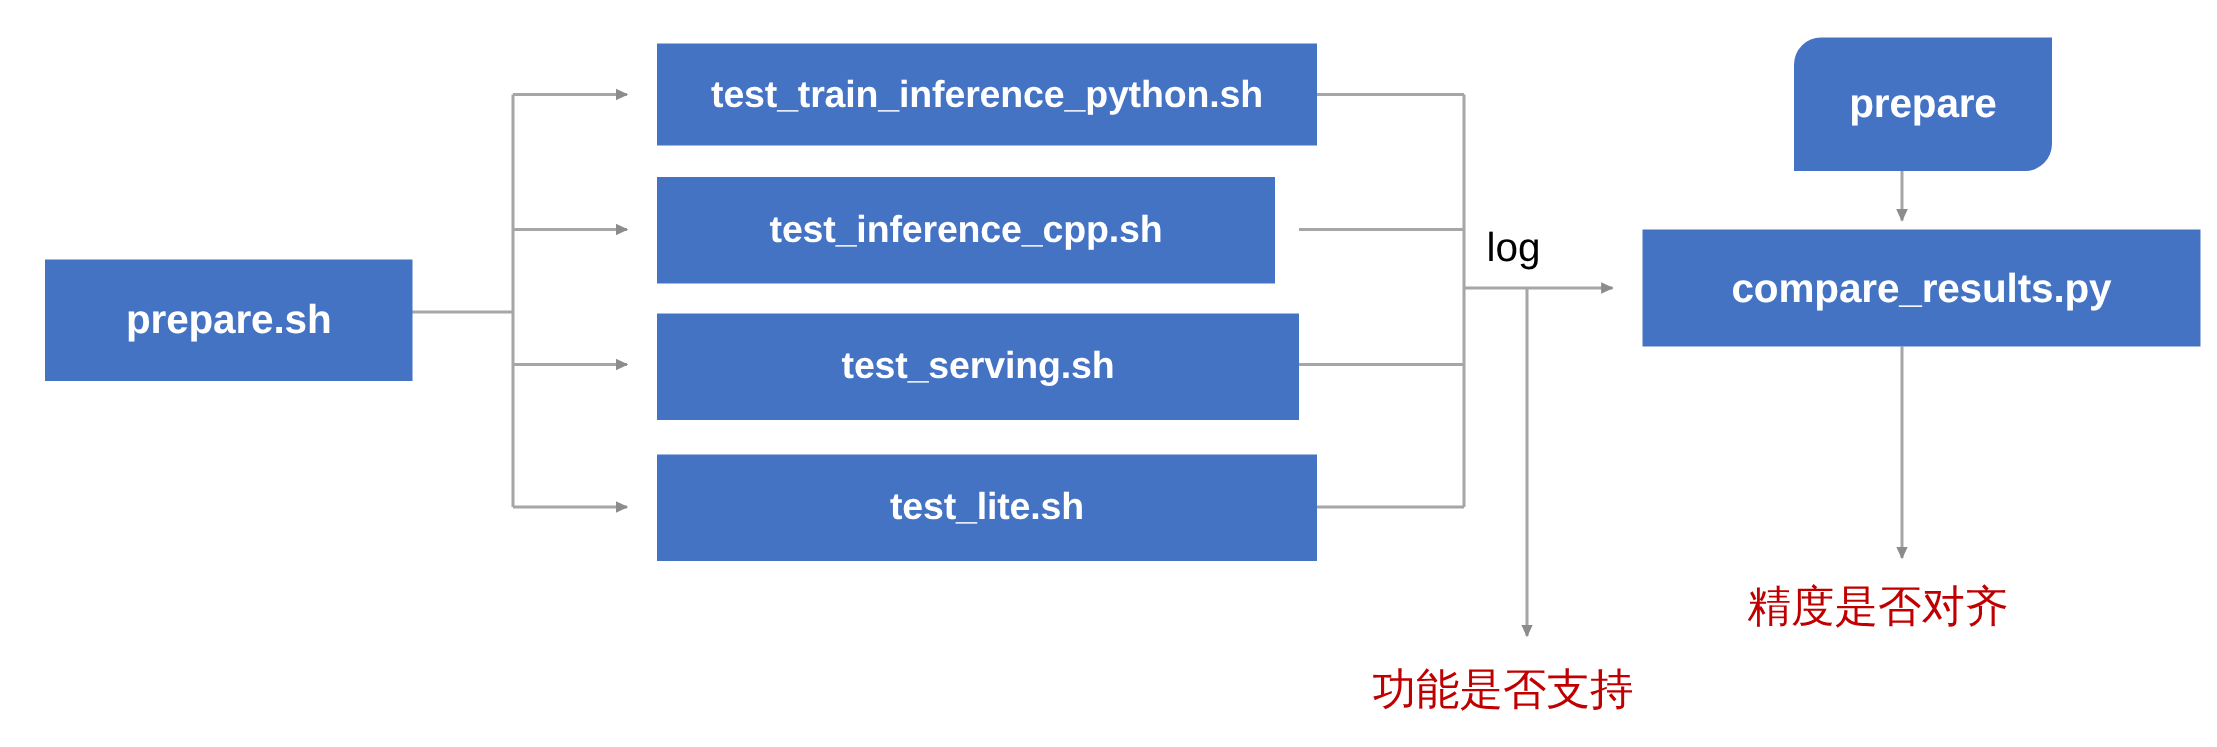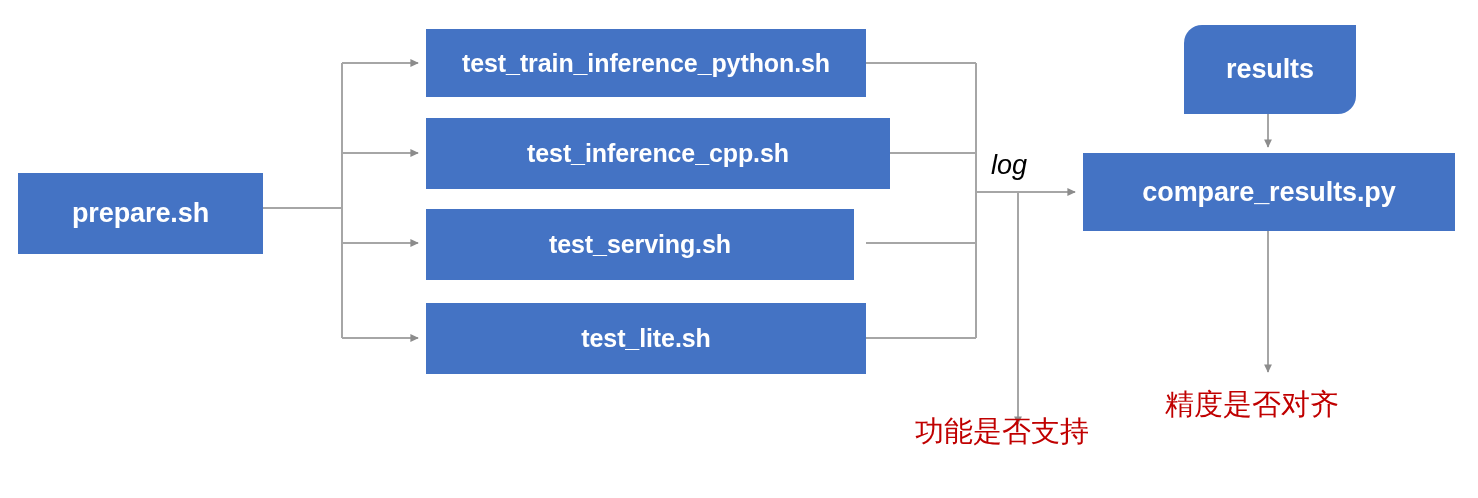--- a/index.html
+++ b/index.html
@@ -29,49 +29,50 @@
     position: absolute;
     background: #4473C4;
     color: #ffffff;
     display: flex;
     align-items: center;
     justify-content: center;
     font-weight: bold;
     letter-spacing: -0.1px;
     box-sizing: border-box;
     z-index: 2;
+    margin-left: 12px;
   }
   .node-prepare      { left: 18px;   top: 173px; width: 245px; height: 81px;  font-size: 27px; text-align: center; }
   .node-train        { left: 426px;  top: 29px;  width: 440px; height: 68px;  font-size: 25px; }
-  .node-cpp          { left: 426px;  top: 118px; width: 464px; height: 71px;  font-size: 25px; }
+  .node-cpp          { left: 426px;  top: 118px; width: 412px; height: 71px;  font-size: 25px; }
   .node-serving      { left: 426px;  top: 209px; width: 428px; height: 71px;  font-size: 25px; }
   .node-lite         { left: 426px;  top: 303px; width: 440px; height: 71px;  font-size: 25px; justify-content: center; }
   .node-results      { left: 1184px; top: 25px;  width: 172px; height: 89px;  font-size: 27px;
                        border-radius: 18px 0 18px 0; }
   .node-compare      { left: 1083px; top: 153px; width: 372px; height: 78px;  font-size: 27px; text-align: right; }
 
   .edge-label {
     position: absolute;
     color: #000000;
     font-size: 27px;
     font-weight: normal;
     z-index: 3;
     white-space: nowrap;
   }
-  .label-log { left: 991px; top: 150px; font-style: italic; }
+  .label-log { left: 991px; top: 150px; }
 
   .note {
     position: absolute;
     color: #C00000;
     font-size: 29px;
     font-weight: normal;
     white-space: nowrap;
     z-index: 3;
   }
-  .note-function  { left: 915px;  top: 412px; }
+  .note-function  { left: 915px;  top: 440px; }
   .note-precision { left: 1165px; top: 385px; }
 </style>
 </head>
 <body>
 
 <div id="canvas">
 
   <svg id="wires" viewBox="0 0 1478 498" width="1478" height="498" xmlns="http://www.w3.org/2000/svg">
     <defs>
       <marker id="arrowGray" markerWidth="9" markerHeight="9" refX="7.6" refY="4.5" orient="auto" markerUnits="userSpaceOnUse">
@@ -119,21 +120,21 @@
 
   <div class="node node-serving">
     <span>test_serving.sh</span>
   </div>
 
   <div class="node node-lite">
     <span>test_lite.sh</span>
   </div>
 
   <div class="node node-results">
-    <span>results</span>
+    <span>prepare</span>
   </div>
 
   <div class="node node-compare">
     <span>compare_results.py</span>
   </div>
 
   <div class="edge-label label-log">log</div>
 
   <div class="note note-function">功能是否支持</div>
 

